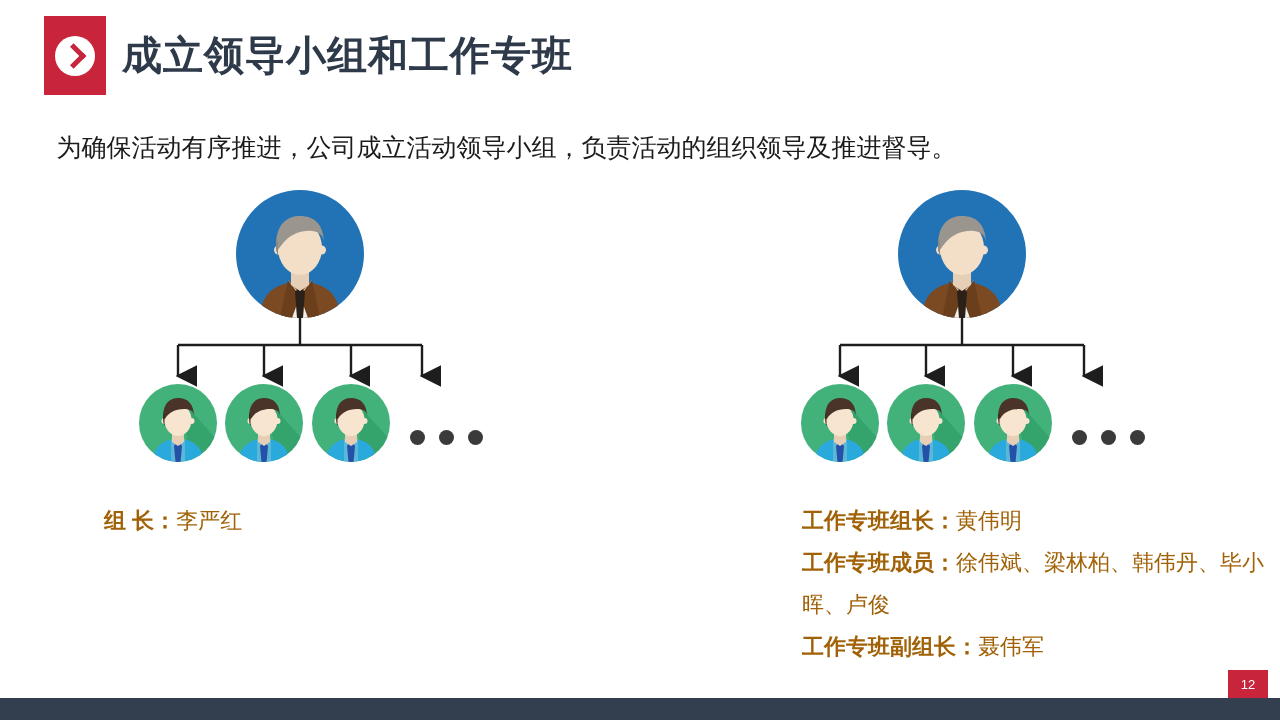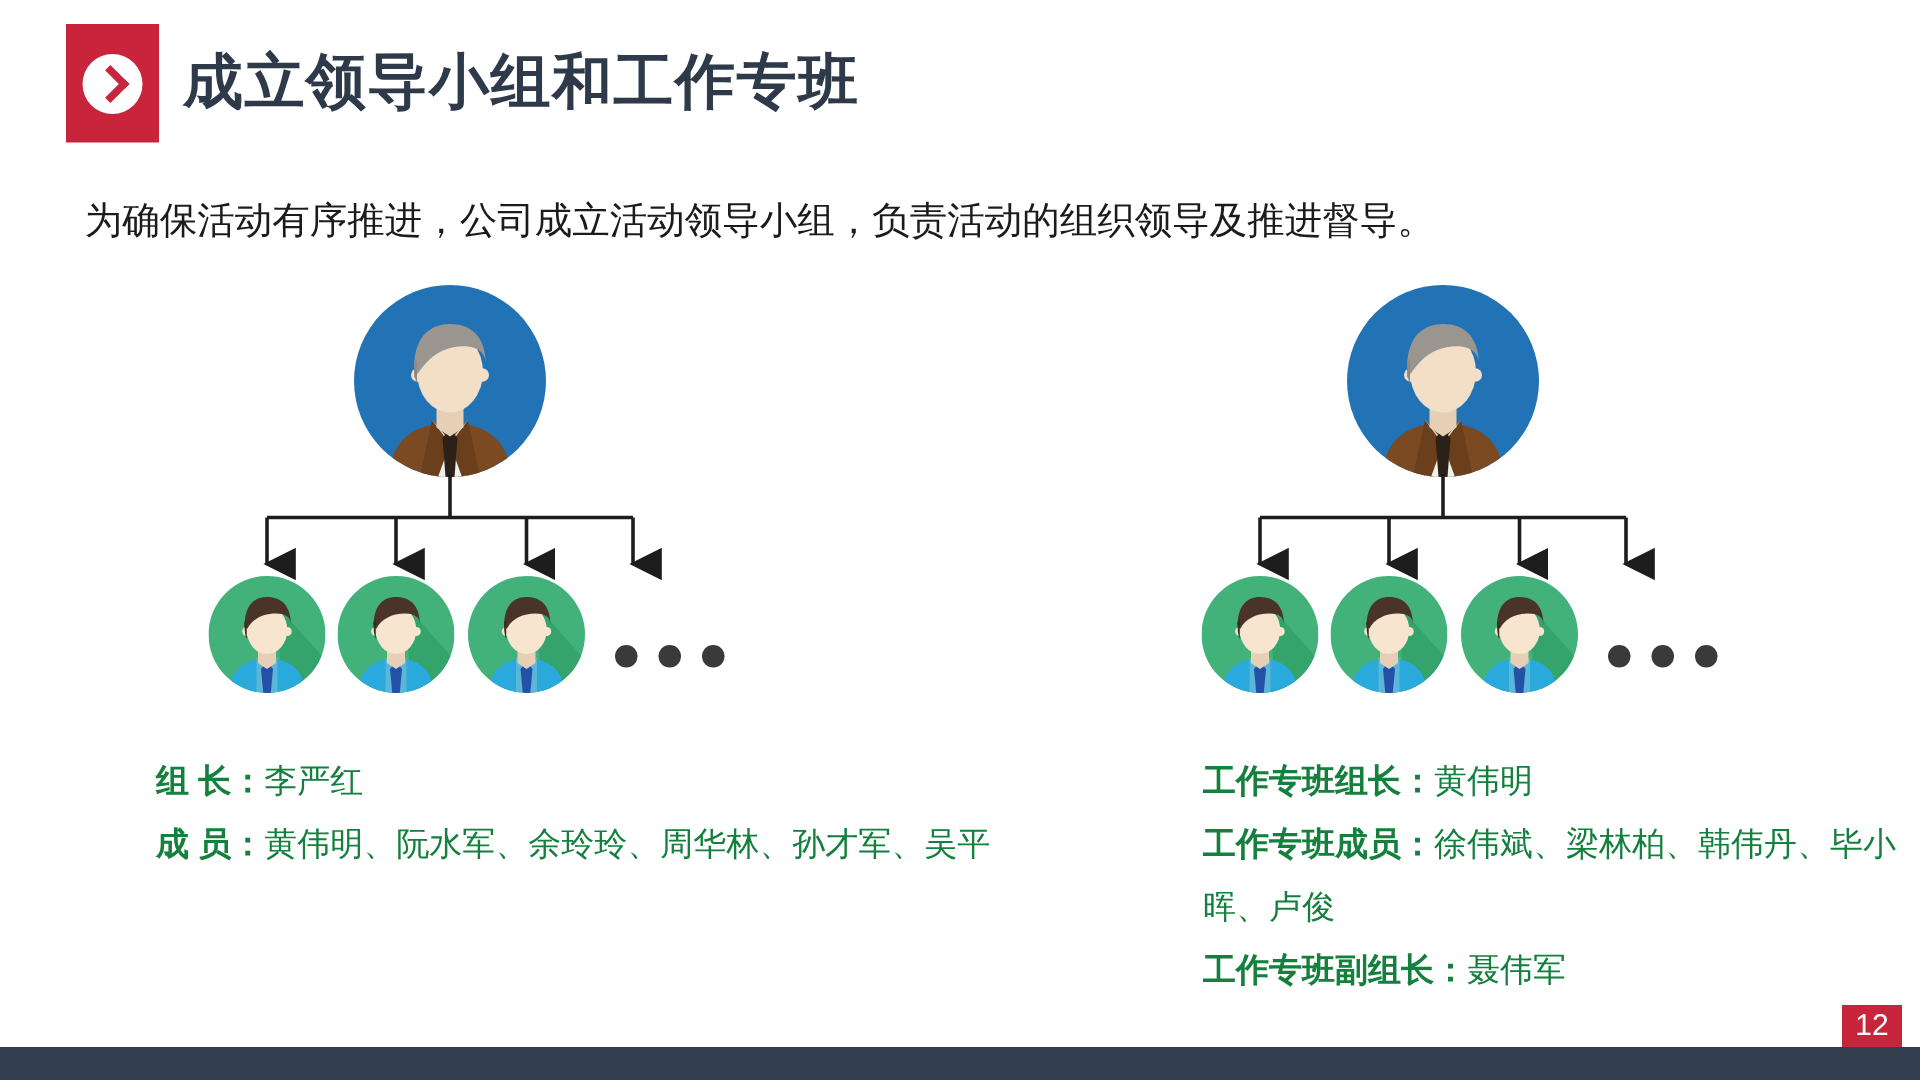--- a/index.html
+++ b/index.html
@@ -125,42 +125,42 @@
   }
   .dot.d1 { left: 12px; }
   .dot.d2 { left: 41px; }
   .dot.d3 { left: 70px; }
 
   
   .roster {
     position: absolute;
     font-size: 22px;
     line-height: 42px;
-    color: #15803d;
+    color: #a16207;
   }
   .roster.left  { left: 104px; top: 500px; width: 560px; }
   .roster.right { left: 802px; top: 500px; width: 500px; }
   .roster-row { white-space: normal; }
   .roster-label { font-weight: bold; }
   .roster-value { font-weight: normal; }
 
   
   .footer-bar {
     position: absolute;
     left: 0; top: 698px;
     width: 1280px; height: 22px;
     background: #333f4f;
   }
   .page-badge {
     position: absolute;
     left: 1228px; top: 670px;
     width: 40px; height: 29px;
     background: #c8253c;
     color: #ffffff;
-    font-size: 20px;
+    font-size: 13px;
     display: flex;
     align-items: center;
     justify-content: center;
   }
 </style>
 </head>
 <body>
 
 <div id="slide">
 
@@ -402,23 +402,20 @@
         <span class="dot d2"></span>
         <span class="dot d3"></span>
       </div>
     </div>
   </div>
 
   <div class="roster left">
     <div class="roster-row">
       <span class="roster-label">组 长：</span><span class="roster-value">李严红</span>
     </div>
-    <div class="roster-row">
-      <span class="roster-label">成 员：</span><span class="roster-value">黄伟明、阮水军、余玲玲、周华林、孙才军、吴平</span>
-    </div>
   </div>
 
   <div class="roster right">
     <div class="roster-row">
       <span class="roster-label">工作专班组长：</span><span class="roster-value">黄伟明</span>
     </div>
     <div class="roster-row">
       <span class="roster-label">工作专班成员：</span><span class="roster-value">徐伟斌、梁林柏、韩伟丹、毕小晖、卢俊</span>
     </div>
     <div class="roster-row">

